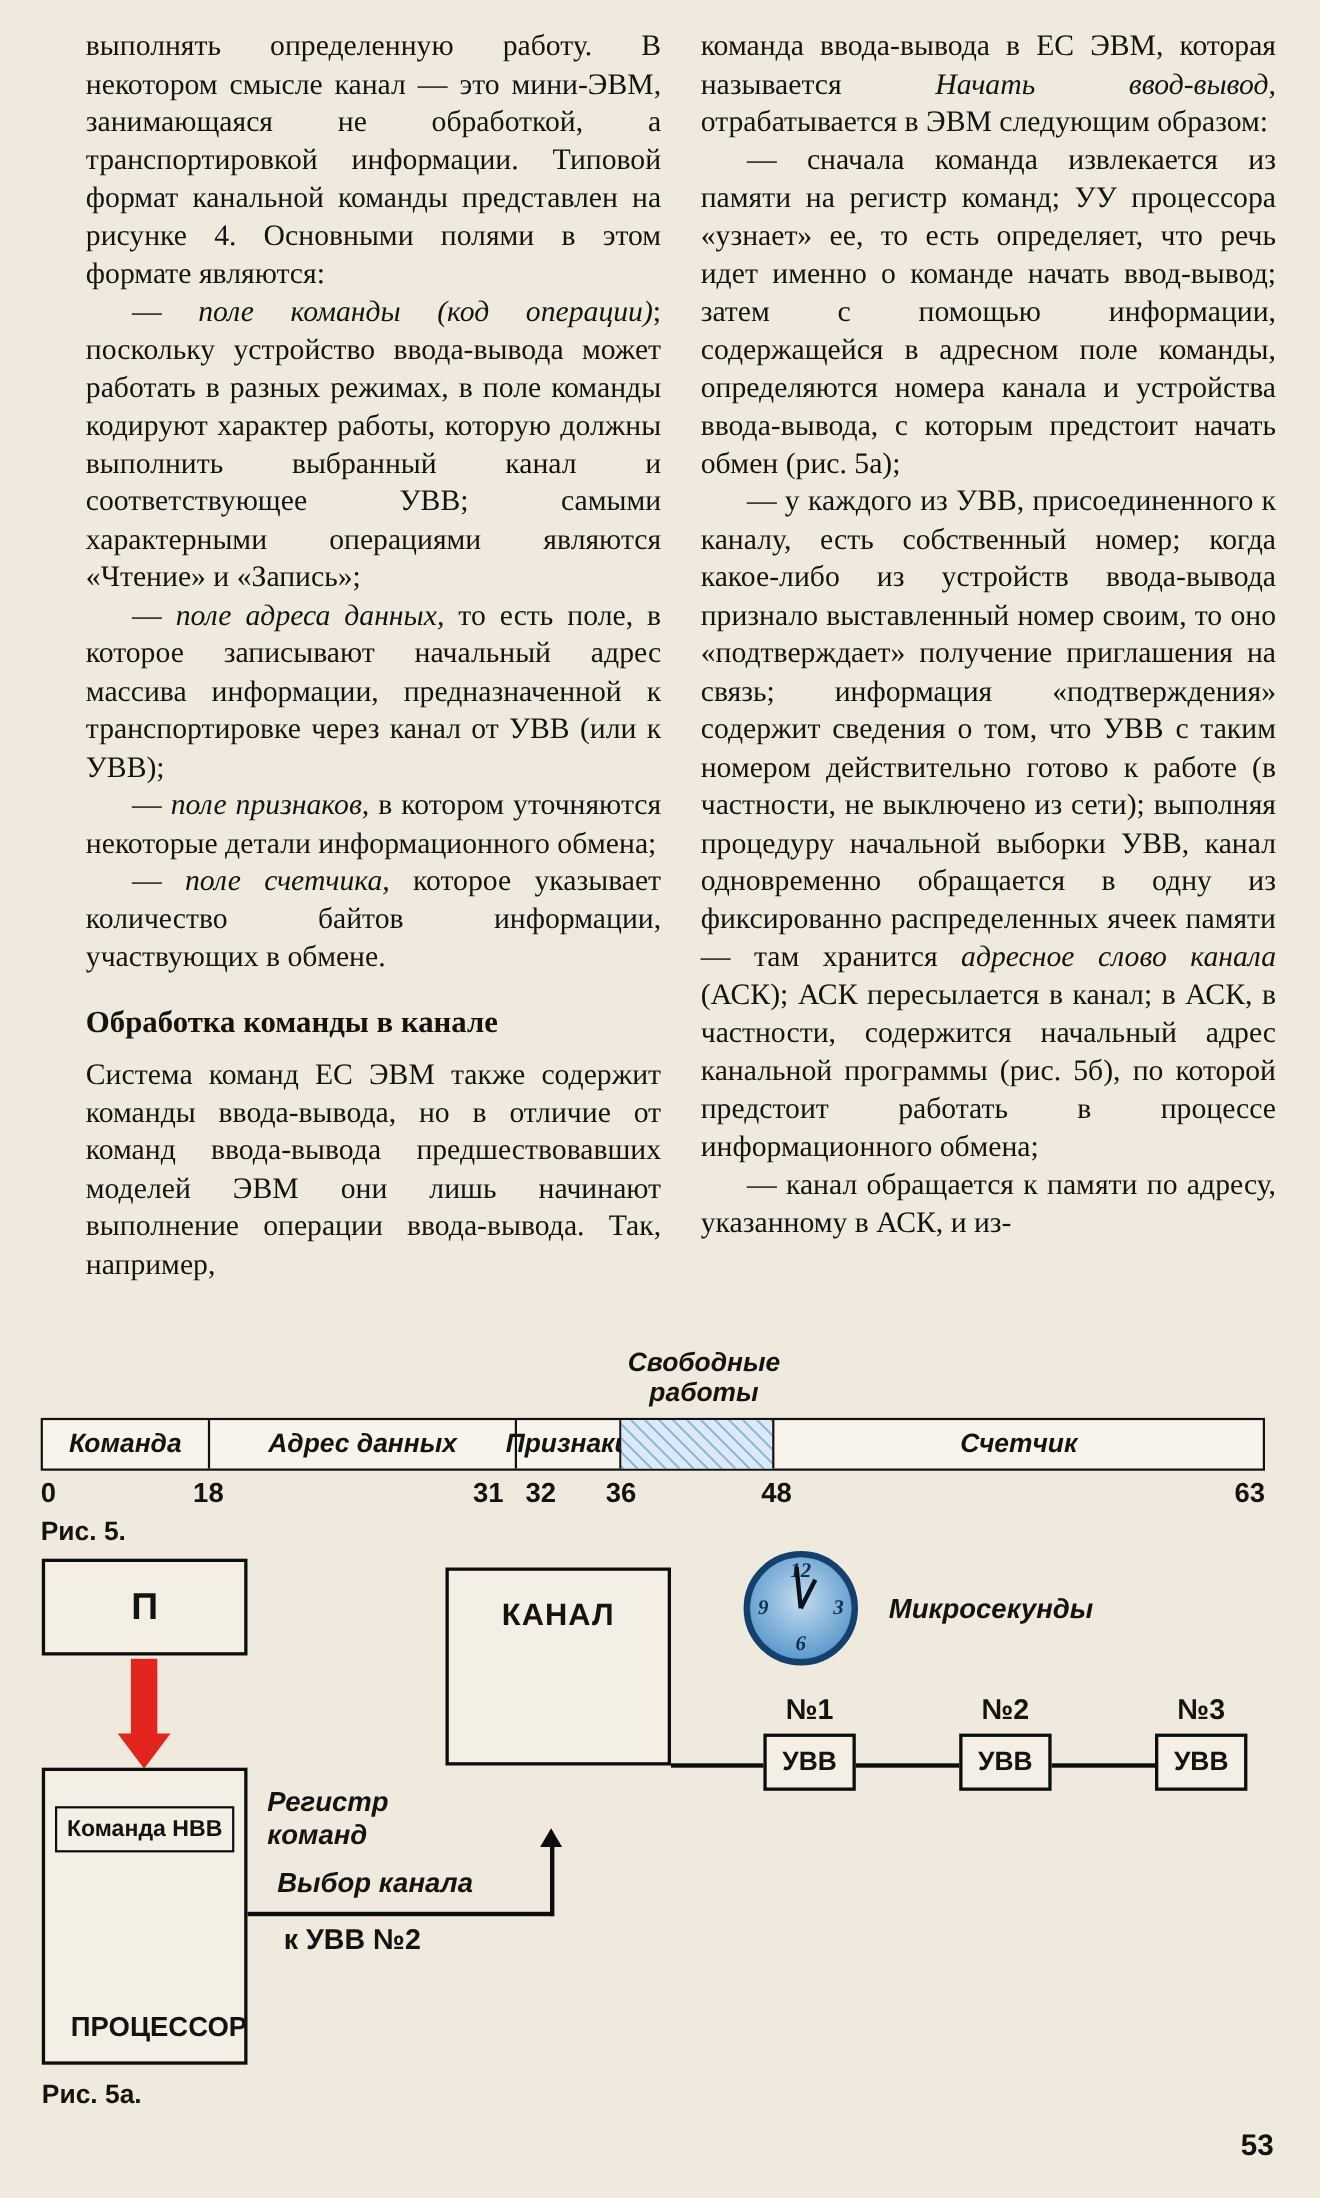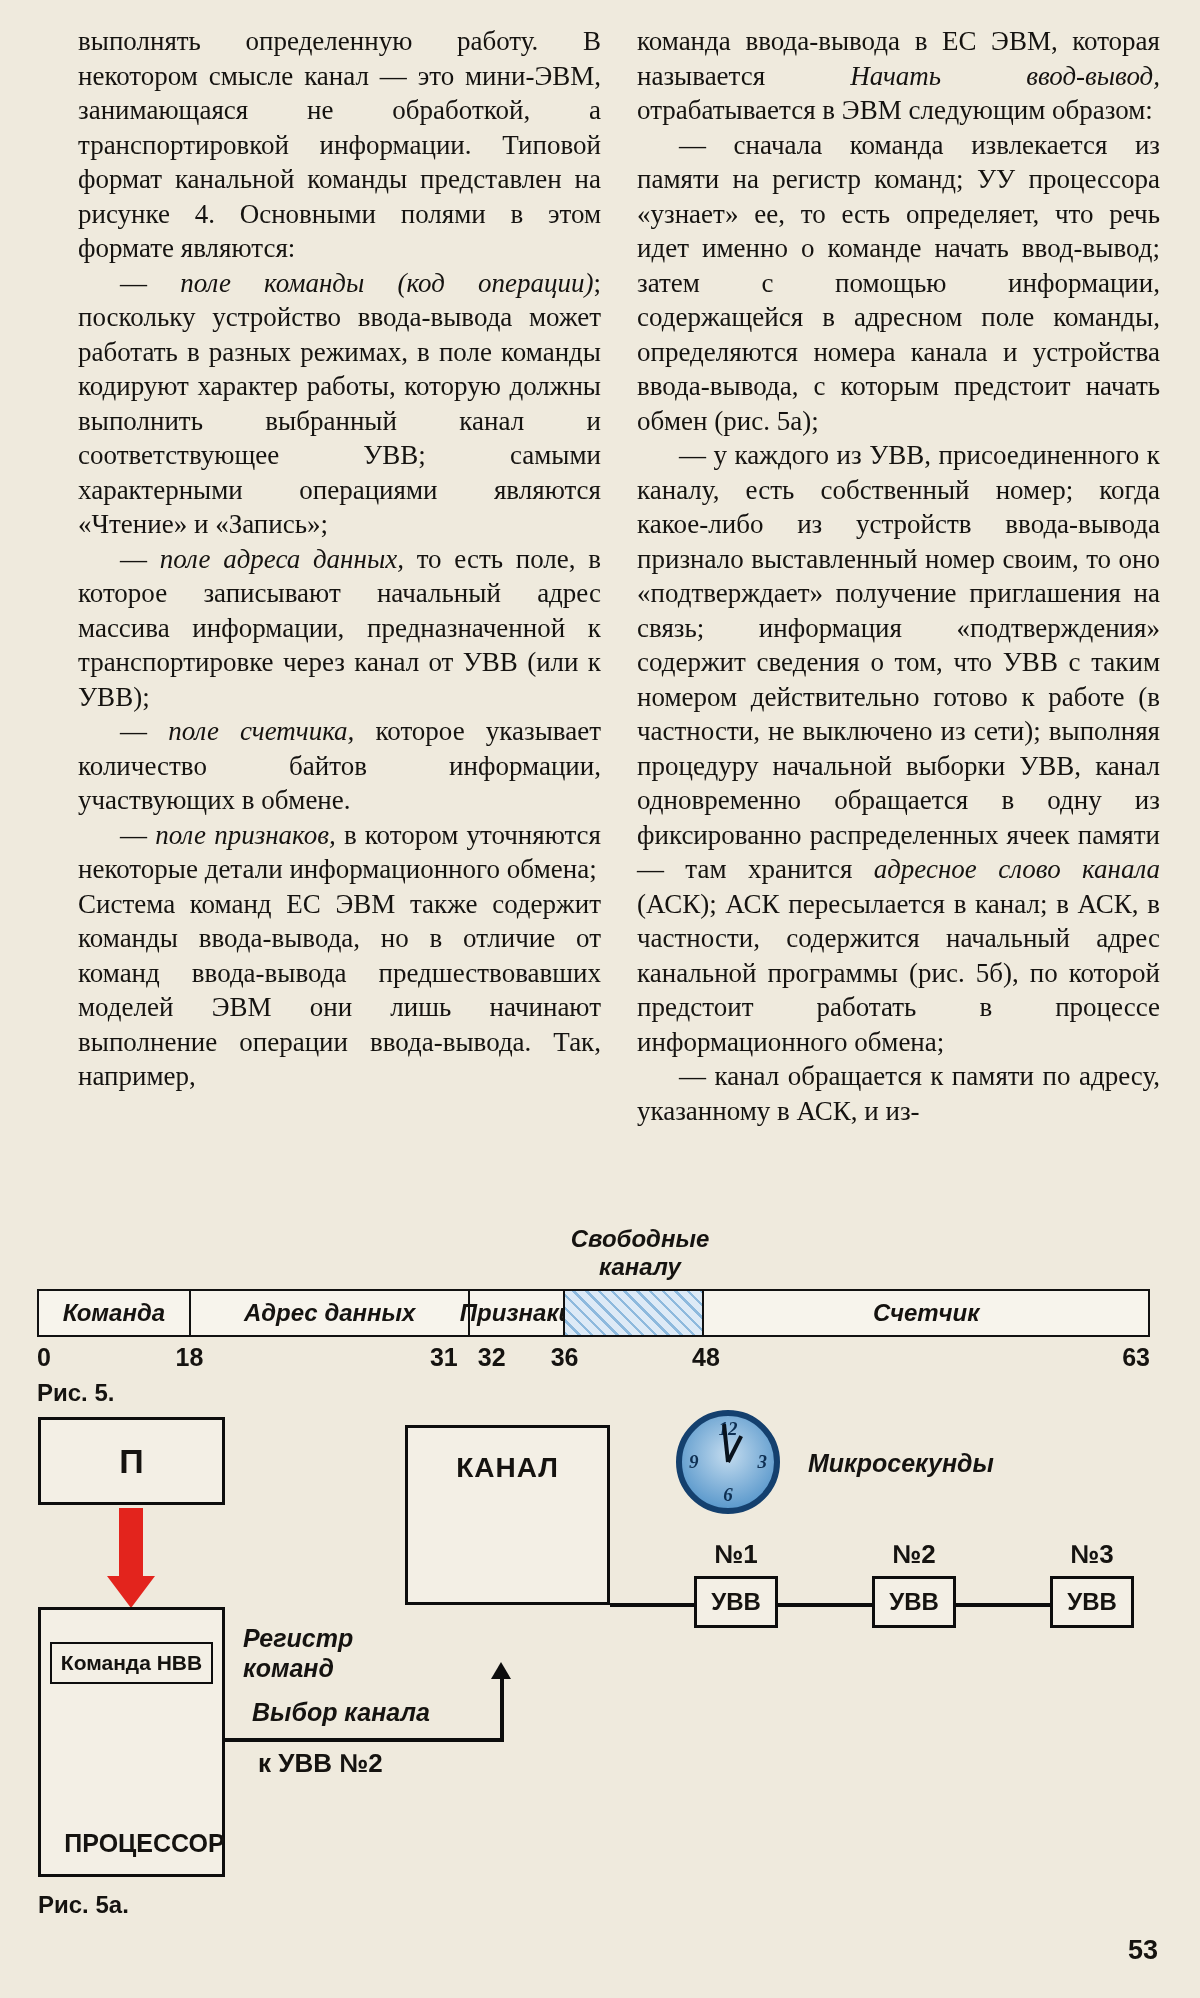--- a/index.html
+++ b/index.html
@@ -210,39 +210,40 @@
 <body>
 
 <div class="page">
 
   <div class="columns">
 
     <div class="col">
       <p><span>выполнять определенную работу. В некотором смысле канал — это мини-ЭВМ, занимающаяся не обработкой, а транспортировкой информации. Типовой формат канальной команды представлен на рисунке 4. Основными полями в этом формате являются:</span></p>
       <p class="indent"><span>— </span><i>поле команды (код операции)</i><span>; поскольку устройство ввода-вывода может работать в разных режимах, в поле команды кодируют характер работы, которую должны выполнить выбранный канал и соответствующее УВВ; самыми характерными операциями являются «Чтение» и «Запись»;</span></p>
       <p class="indent"><span>— </span><i>поле адреса данных,</i><span> то есть поле, в которое записывают начальный адрес массива информации, предназначенной к транспортировке через канал от УВВ (или к УВВ);</span></p>
+      <p class="indent"><span>— </span><i>поле признаков,</i><span> в котором уточняются некоторые детали информационного обмена;</span></p>
       <p class="indent"><span>— </span><i>поле счетчика,</i><span> которое указывает количество байтов информации, участвующих в обмене.</span></p>
-      <p class="indent"><span>— </span><i>поле признаков,</i><span> в котором уточняются некоторые детали информационного обмена;</span></p>
+      <h2 class="section-heading">Обработка команды в канале</h2>
       <p><span>Система команд ЕС ЭВМ также содержит команды ввода-вывода, но в отличие от команд ввода-вывода предшествовавших моделей ЭВМ они лишь начинают выполнение операции ввода-вывода. Так, например,</span></p>
     </div>
 
     <div class="col">
       <p><span>команда ввода-вывода в ЕС ЭВМ, которая называется </span><i>Начать ввод-вывод,</i><span> отрабатывается в ЭВМ следующим образом:</span></p>
       <p class="indent"><span>— сначала команда извлекается из памяти на регистр команд; УУ процессора «узнает» ее, то есть определяет, что речь идет именно о команде начать ввод-вывод; затем с помощью информации, содержащейся в адресном поле команды, определяются номера канала и устройства ввода-вывода, с которым предстоит начать обмен (рис. 5а);</span></p>
       <p class="indent"><span>— у каждого из УВВ, присоединенного к каналу, есть собственный номер; когда какое-либо из устройств ввода-вывода признало выставленный номер своим, то оно «подтверждает» получение приглашения на связь; информация «подтверждения» содержит сведения о том, что УВВ с таким номером действительно готово к работе (в частности, не выключено из сети); выполняя процедуру начальной выборки УВВ, канал одновременно обращается в одну из фиксированно распределенных ячеек памяти — там хранится </span><i>адресное слово канала</i><span> (АСК); АСК пересылается в канал; в АСК, в частности, содержится начальный адрес канальной программы (рис. 5б), по которой предстоит работать в процессе информационного обмена;</span></p>
       <p class="indent"><span>— канал обращается к памяти по адресу, указанному в АСК, и из-</span></p>
     </div>
 
   </div>
 
   <div class="figures">
 
     <div class="abs free-bits">
       <div>Свободные</div>
-      <div>каналу</div>
+      <div>работы</div>
     </div>
 
     <div class="abs format-bar">
       <div class="field f1">
           <span>Команда</span>
         </div>
       <div class="field f2">
           <span>Адрес данных</span>
         </div>
       <div class="field f3">

